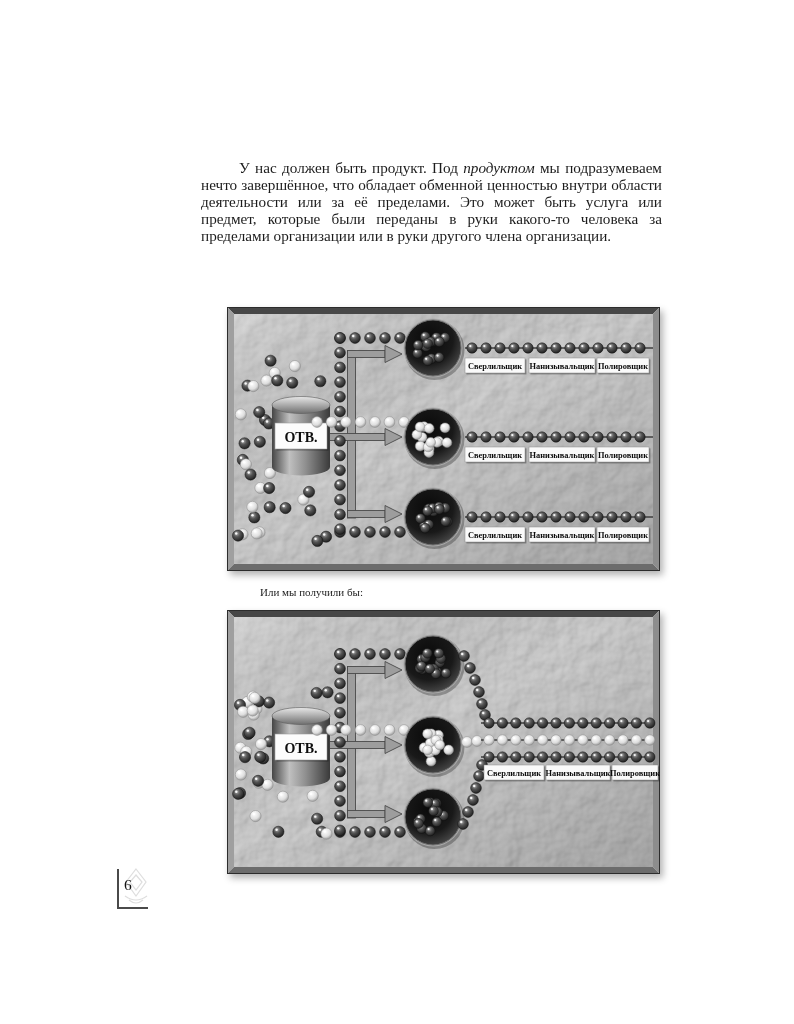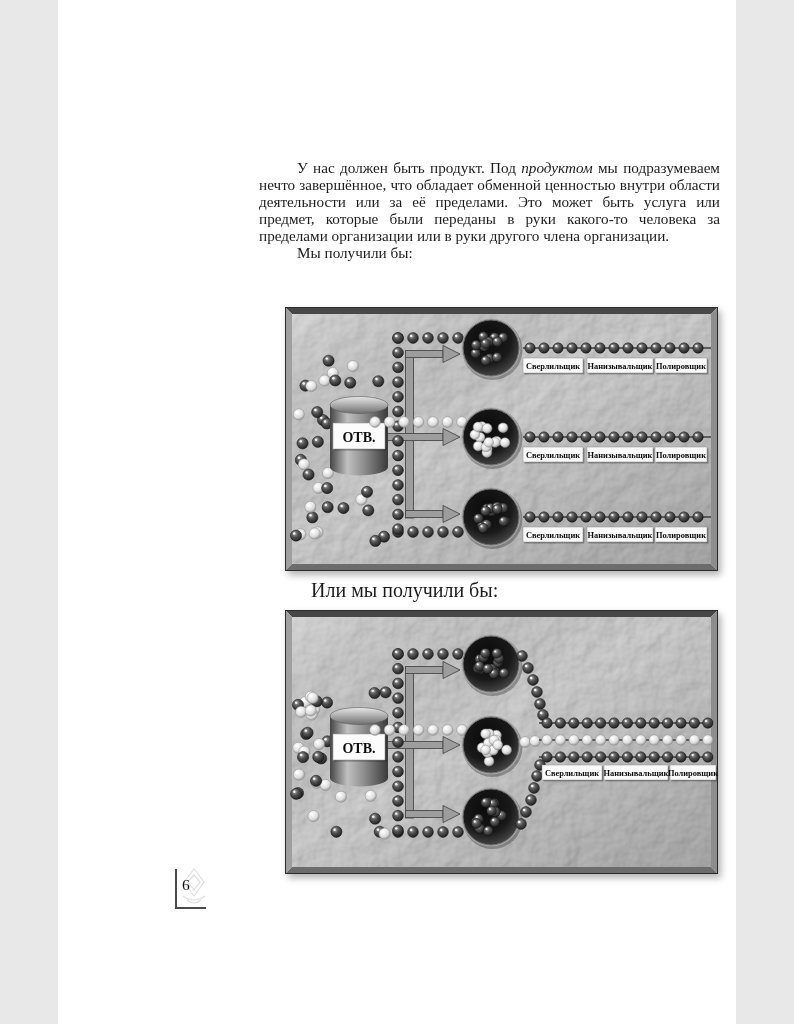--- a/index.html
+++ b/index.html
@@ -1,30 +1,30 @@
 <!DOCTYPE html>
 <html><head>
 <meta charset="utf-8">
 <style>
   html,body{margin:0;padding:0;background:#e8e8e8;}
   .sheet{
-    position:relative;width:678px;height:1024px;background:#ffffff;
+    position:relative;width:794px;height:1024px;background:#ffffff;
     font-family:"Liberation Serif",serif;color:#1c1c1c;overflow:hidden;
     margin:0 auto;
   }
   .body-text{
     position:absolute;left:201px;top:160px;width:461px;
     font-size:15.2px;line-height:16.9px;text-align:justify;
   }
   .body-text p{margin:0;text-indent:38px;}
   .body-text p.no-justify{text-align:left;}
   .body-text em{font-style:italic;}
   .interstitial{
-    position:absolute;left:253px;top:579px;margin:0;
-    font-size:20px;
+    position:absolute;left:253px;top:579px;margin:7px;
+    font-size:11px;
   }
   .diagram{
     position:absolute;left:227px;width:433px;height:264px;margin:0;
     box-shadow:3px 4px 7px rgba(0,0,0,0.30);
   }
   .diagram-1{top:307px;}
   .diagram-2{top:610px;}
   .diagram svg{display:block;width:433px;height:264px;}
   .corner{
     position:absolute;left:117px;top:869px;width:29px;height:38px;
@@ -35,21 +35,20 @@
   }
   .watermark{position:absolute;left:119px;top:866px;opacity:0.22;}
 </style>
 </head>
 <body>
 
 <div class="sheet">
 
   <div class="body-text">
     <p><span>У нас должен быть продукт. Под </span><em>продуктом</em><span> мы подразумеваем нечто завершённое, что обладает обменной ценностью внутри области деятельности или за её пределами. Это может быть услуга или предмет, которые были переданы в руки какого-то человека за пределами организации или в руки другого члена организации.</span></p>
-    <p class="no-justify">Мы получили бы:</p>
   </div>
 
   <figure class="diagram diagram-1">
     <svg id="diag0" viewBox="0 0 433 264">
         <defs>
           <radialGradient id="d0-dark" cx="38%" cy="32%" r="78%">
             <stop offset="0%" stop-color="#ababab"></stop>
             <stop offset="38%" stop-color="#555555"></stop>
             <stop offset="100%" stop-color="#141414"></stop>
           </radialGradient>

